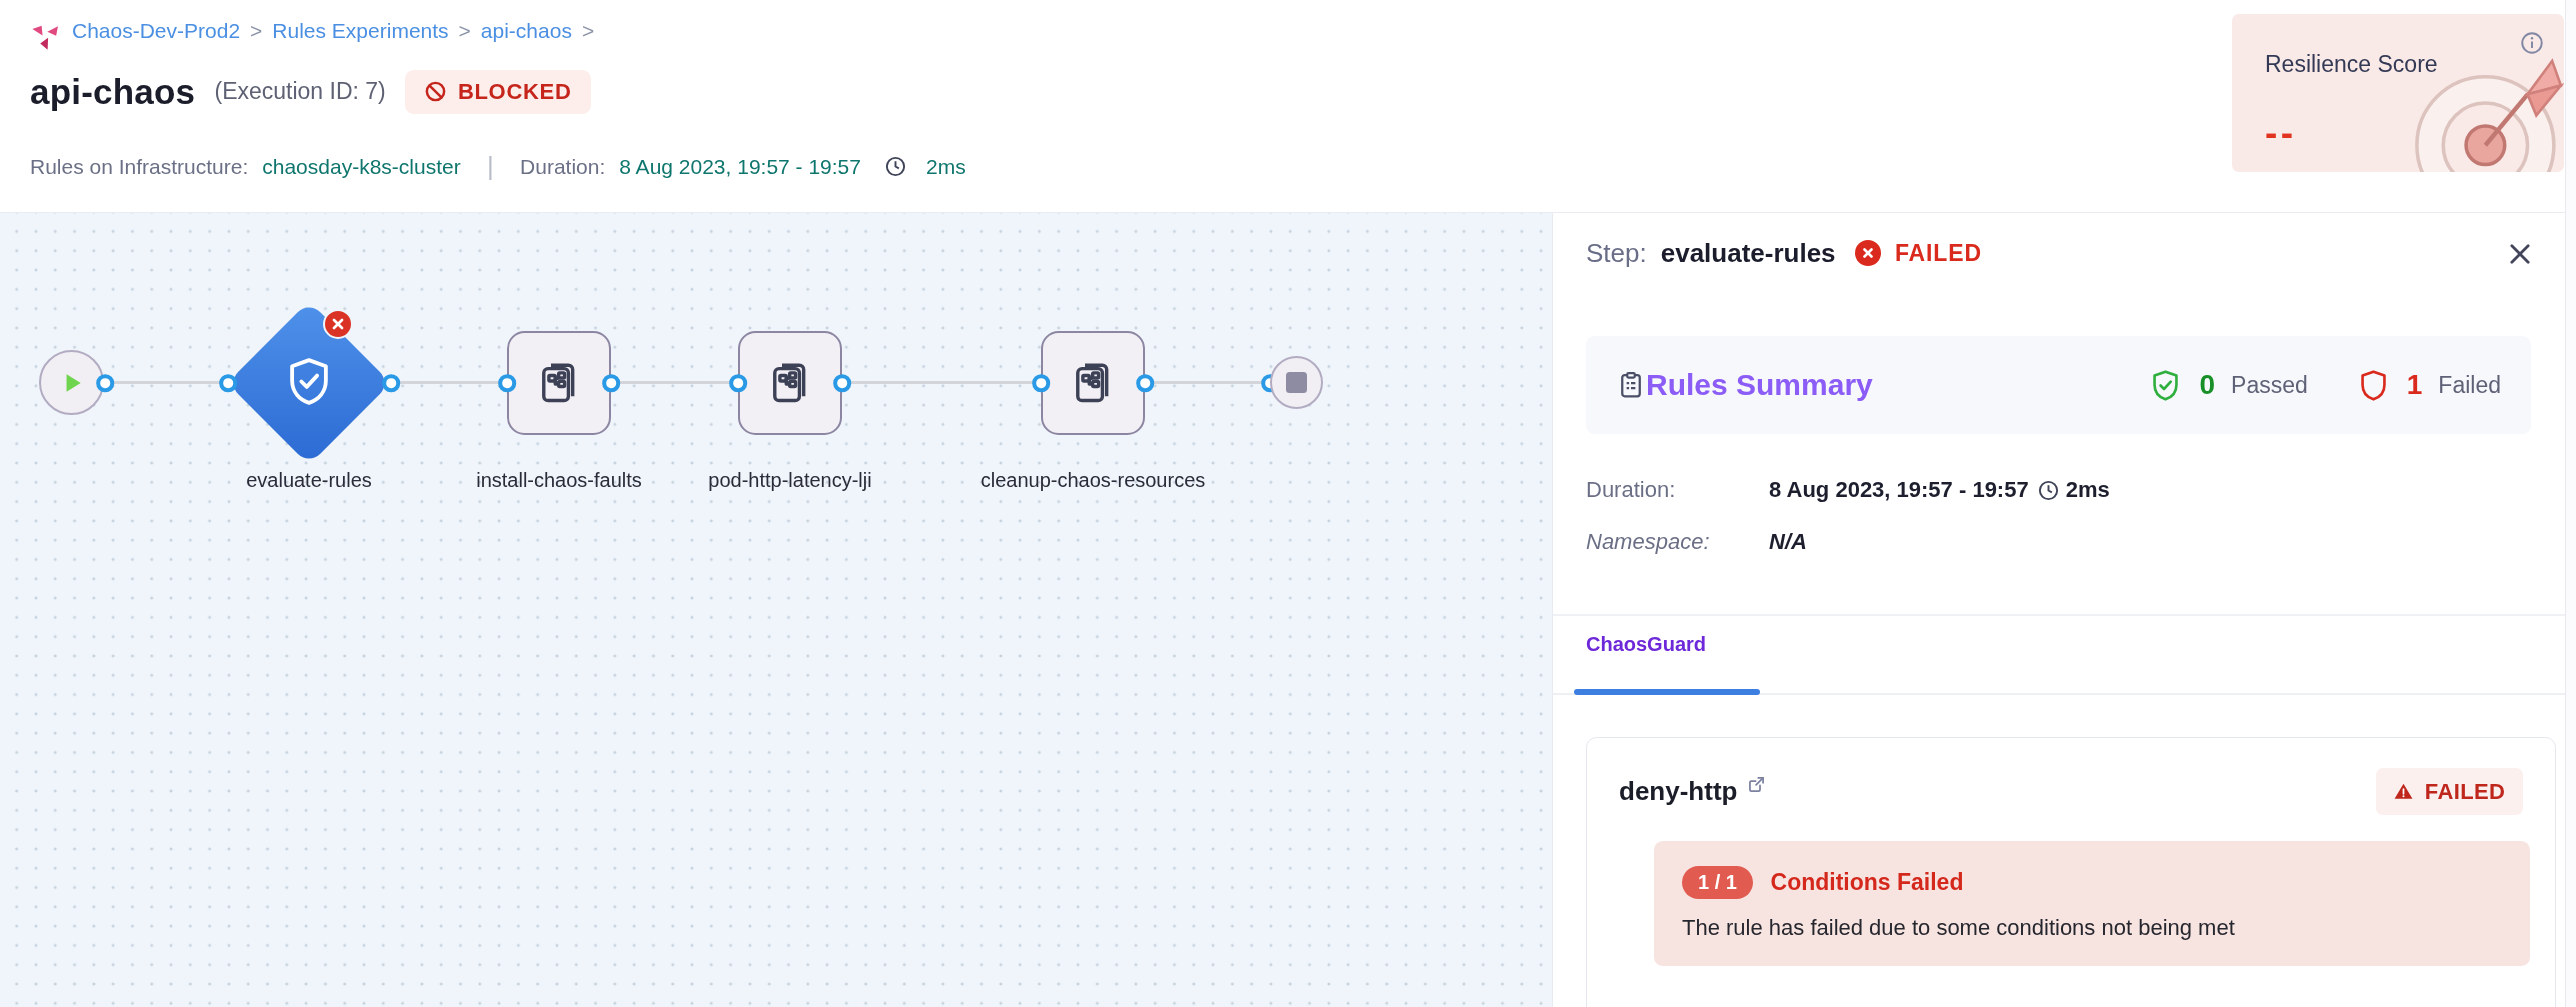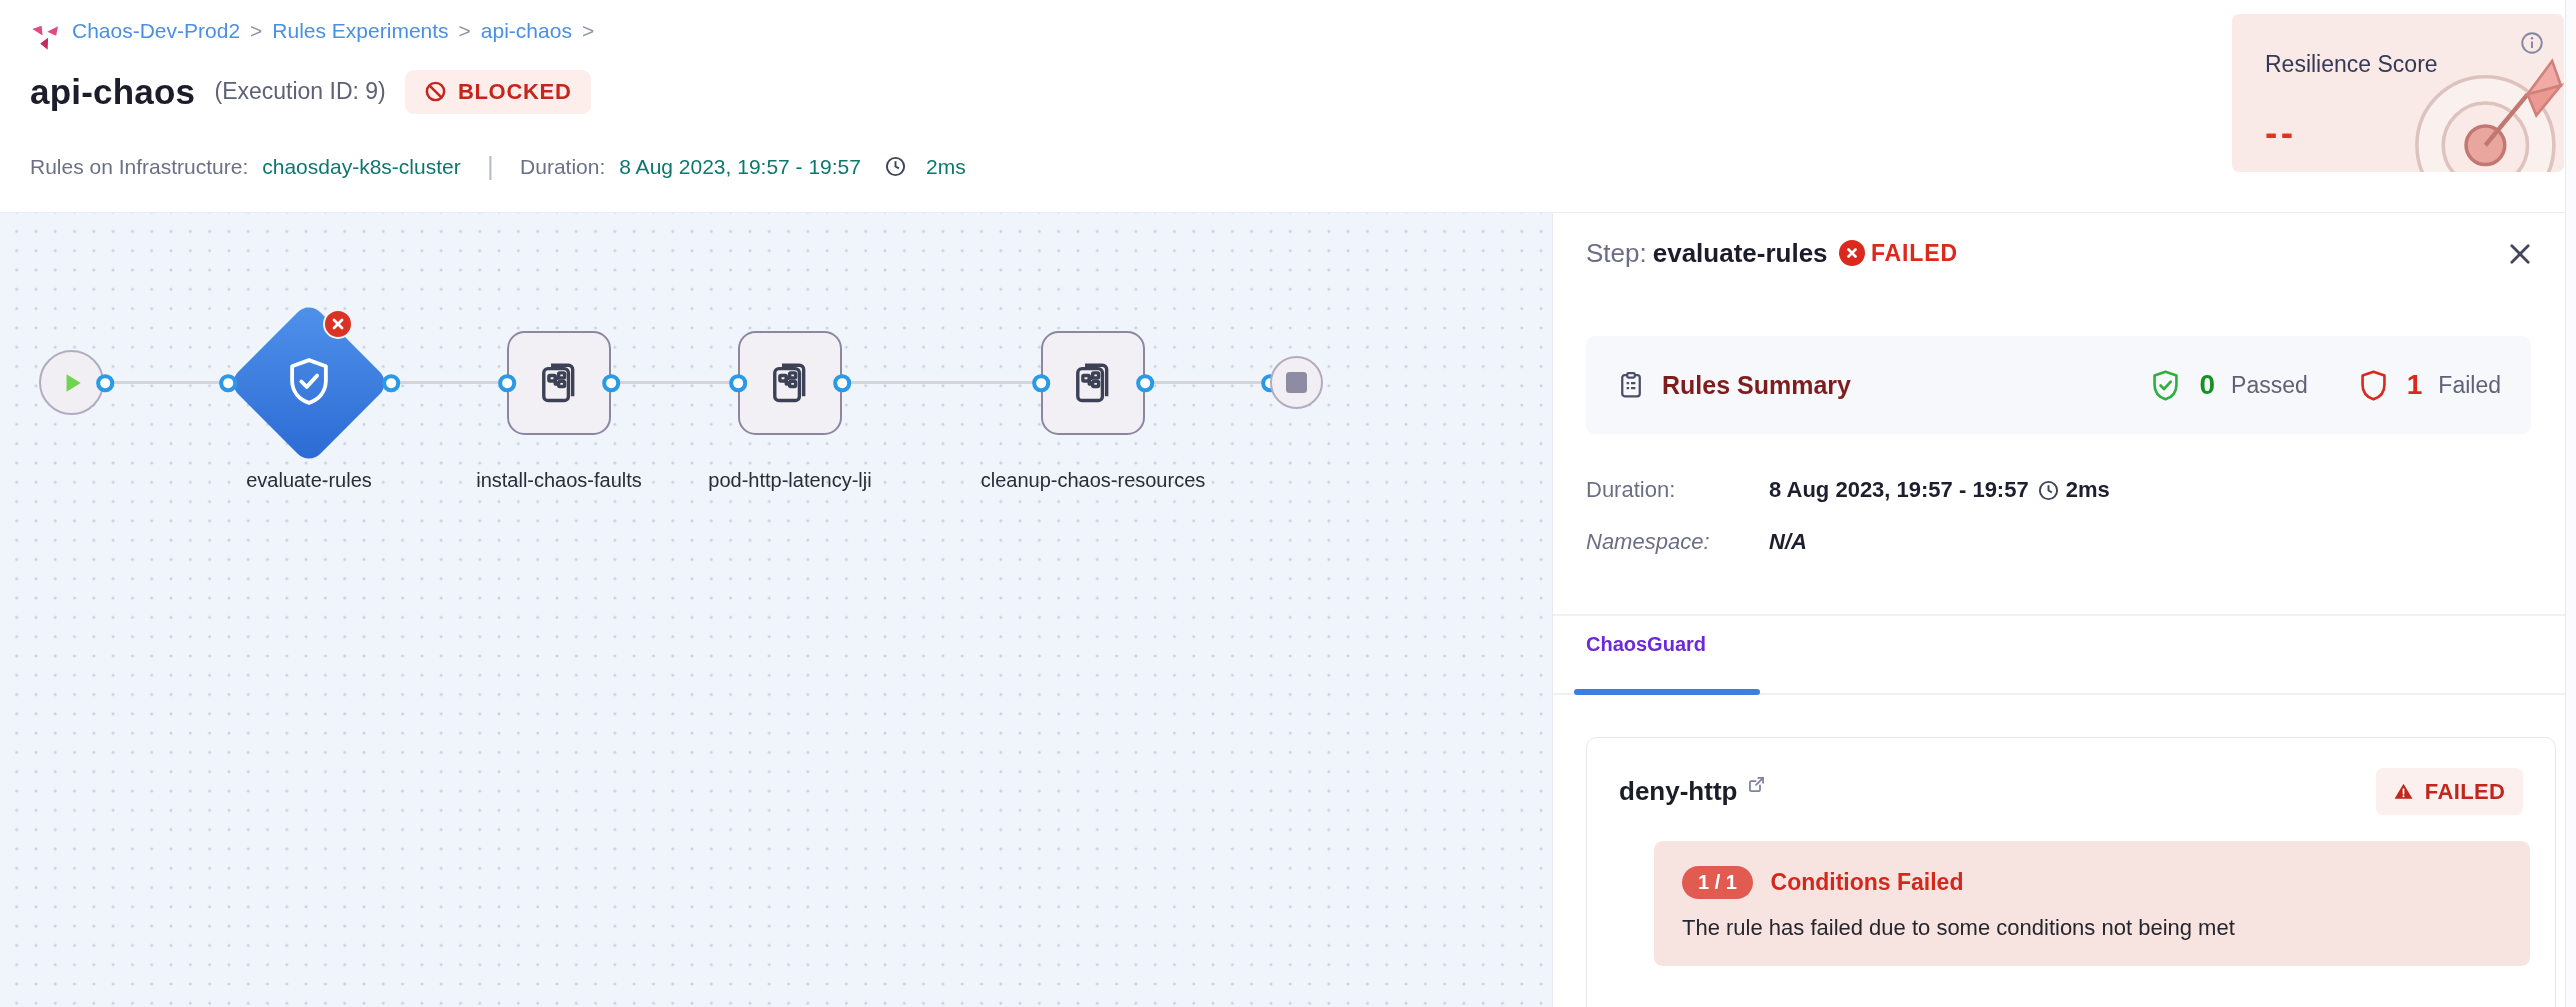--- a/index.html
+++ b/index.html
@@ -48,29 +48,29 @@
   .diamond{position:absolute;left:0;top:0;width:116px;height:116px;border-radius:16px;
     background:linear-gradient(135deg,#4f92ea 0%,#2b6ad3 100%);transform:rotate(45deg);}
   .diamond-icon{position:absolute;left:50%;top:50%;transform:translate(-50%,-50%);}
   .node-badge{position:absolute;left:67px;top:-69px;width:30px;height:30px;border-radius:50%;background:#da3325;border:2.6px solid #eff5fa;display:flex;align-items:center;justify-content:center;}
   .step-node{position:absolute;width:104px;height:104px;border-radius:17.6px;background:#f2eff5;border:2.6px solid #8d86a2;display:flex;align-items:center;justify-content:center;top:118px;}
   .node-label{position:absolute;top:253px;width:228px;text-align:center;font-size:20px;color:#2a2c39;line-height:1.45;transform:translateX(-50%);}
 
   
   .panel{position:absolute;left:1552px;top:213px;width:1024px;height:795px;background:#ffffff;border-left:1.8px solid #e7eaee;}
   .scroll-strip{position:absolute;right:0;top:0;width:11.4px;height:1008px;background:#fbfbfd;border-left:0.9px solid #e9e9ef;}
-  .step-header{position:absolute;left:33px;top:24.6px;display:flex;align-items:center;gap:6px;}
+  .step-header{position:absolute;left:33px;top:24.6px;display:flex;align-items:center;gap:14px;}
   .step-label{font-size:26px;color:#696d87;}
   .step-name{font-size:26px;font-weight:700;color:#1b1d2c;}
   .fail-circle{width:26px;height:26px;border-radius:50%;background:#da291d;display:flex;align-items:center;justify-content:center;margin-left:5.3px;}
   .fail-text{color:#da291d;font-weight:700;font-size:23px;letter-spacing:0.9px;}
   .close-btn{position:absolute;right:39px;top:23px;width:35px;height:35px;display:flex;align-items:center;justify-content:center;cursor:pointer;}
 
   .rules-box{position:absolute;left:33px;top:123px;width:945px;height:98px;background:#f6f8fb;border-radius:8.8px;display:flex;align-items:center;padding:0 30px;}
-  .rules-title{font-size:25px;font-weight:600;color:#7f1d1d;margin-left:16px;}
+  .rules-title{font-size:30px;font-weight:600;color:#8b5cf6;}
   .rules-right{margin-left:auto;display:flex;align-items:center;gap:16px;}
   .count-green{font-size:28px;font-weight:700;color:#189027;}
   .count-red{font-size:28px;font-weight:700;color:#da291d;}
   .count-label{font-size:23px;color:#5f6277;margin-right:32px;}
 
   .detail-row{position:absolute;left:33px;display:flex;align-items:center;font-size:22px;}
   .detail-label{color:#6b6f86;width:183px;}
   .detail-val{color:#1d1f2e;font-weight:600;display:flex;align-items:center;}
   .divider{position:absolute;left:0;top:401px;width:1023px;height:1.8px;background:#f0f1f4;}
   .tab{position:absolute;left:33px;top:420px;font-size:20px;font-weight:700;color:#6d28d9;cursor:pointer;}
@@ -109,21 +109,21 @@
       <span class="crumb-link">Chaos-Dev-Prod2</span>
       <span class="crumb-sep">&gt;</span>
       <span class="crumb-link">Rules Experiments</span>
       <span class="crumb-sep">&gt;</span>
       <span class="crumb-link">api-chaos</span>
       <span class="crumb-sep">&gt;</span>
     </div>
 
     <div class="title-row">
       <span class="page-title">api-chaos</span>
-      <span class="exec-id">(Execution ID: 9)</span>
+      <span class="exec-id">(Execution ID: 7)</span>
       <span class="blocked-badge">
         <svg width="23" height="23" viewBox="0 0 24 24" fill="none" stroke="#c5251b" stroke-width="2.6">
           <circle cx="12" cy="12" r="9"></circle>
             <line x1="5.8" y1="5.8" x2="18.2" y2="18.2"></line>
         </svg>
         <span>BLOCKED</span>
       </span>
     </div>
 
     <div class="meta-row">

